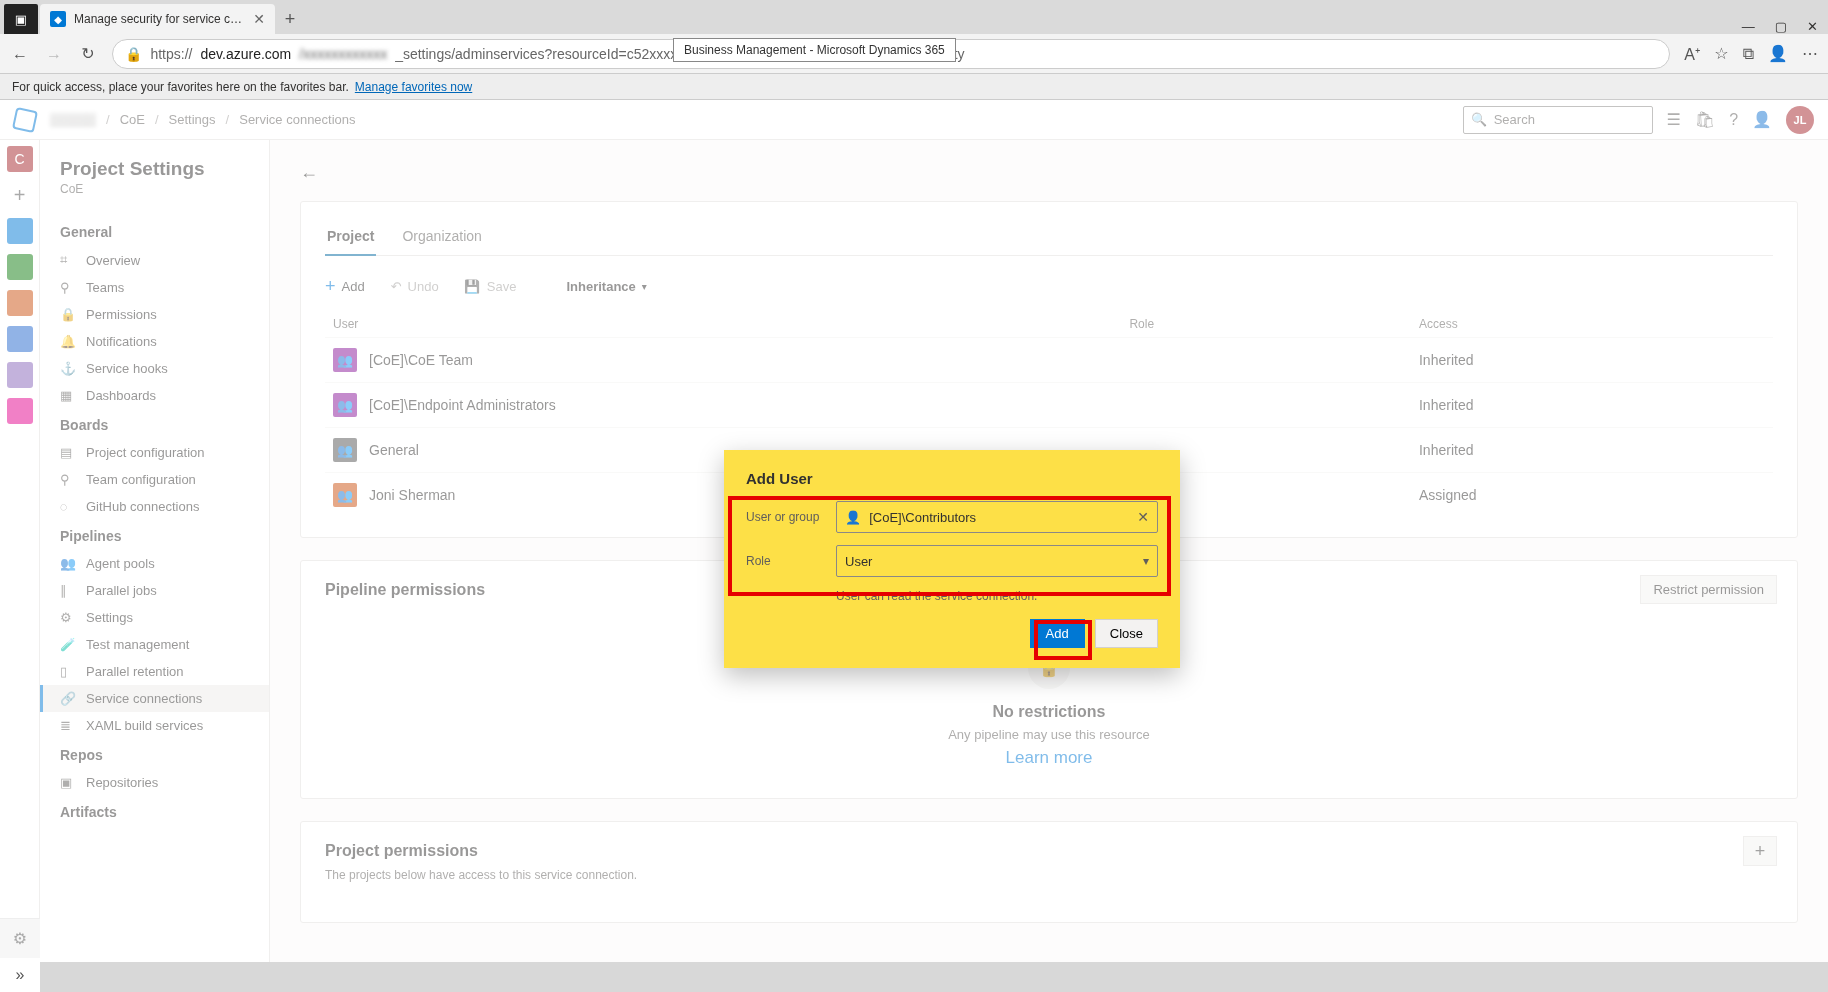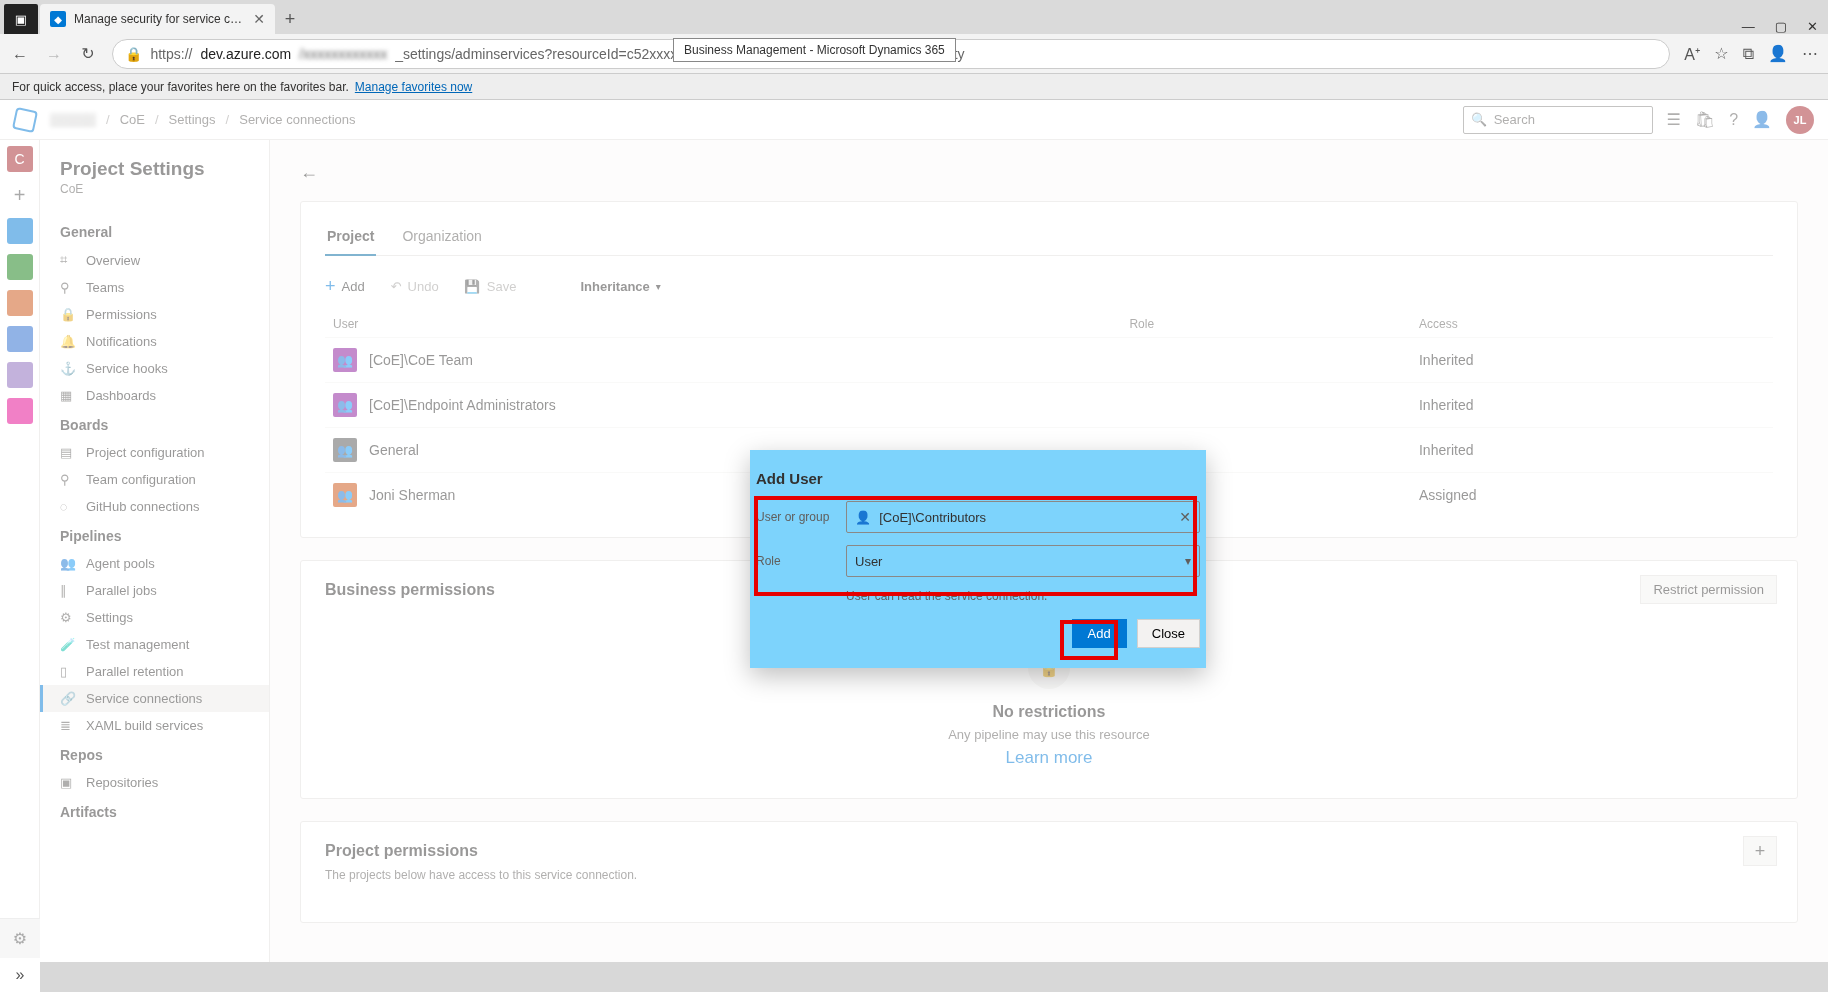--- a/index.html
+++ b/index.html
@@ -75,21 +75,21 @@
 .pipeline-empty h4 { font-size:16px; font-weight:600; margin-top:8px;}
 .pipeline-empty .sub { font-size:13px; color:#605e5c;}
 .pipeline-empty a { color:#0078d4; font-size:17px; cursor:pointer;}
 .restrict-btn { position:absolute; top:14px; right:20px; background:#f3f2f1; border:1px solid #e1dfdd; padding:6px 12px; font-size:13px; cursor:pointer;}
 .plus-btn { position:absolute; top:14px; right:20px; width:34px; height:30px; background:#f3f2f1; border:1px solid #e1dfdd; display:flex; align-items:center; justify-content:center; font-size:18px; cursor:pointer; color:#444;}
 
 .proj-perm-sub { font-size:12px; color:#605e5c; margin-top:-10px;}
 
 .overlay { position:absolute; inset:0; background:rgba(255,255,255,0.5); z-index:10;}
 
-.dialog { position:absolute; top:350px; left:calc(50% - 190px); width:456px; background:#7dd3fc; box-shadow:0 8px 24px rgba(0,0,0,0.25); z-index:20; padding:20px 6px;margin-left:26px;}
+.dialog { position:absolute; top:350px; left:calc(50% - 190px); width:456px; background:#fde047; box-shadow:0 8px 24px rgba(0,0,0,0.25); z-index:20; padding:20px 22px;}
 .dialog h4 { font-size:15px; font-weight:600; margin-bottom:14px;}
 .form-row { display:flex; align-items:center; margin-bottom:12px;}
 .form-row label { width:90px; font-size:12px; color:#605e5c;}
 .form-row .field { flex:1; height:32px; border:1px solid #8a8886; border-radius:2px; display:flex; align-items:center; padding:0 8px; font-size:13px; color:#323130; gap:8px; position:relative;}
 .field .clr { margin-left:auto; color:#605e5c; cursor:pointer; font-size:14px;}
 .field .chev { margin-left:auto; color:#605e5c; font-size:12px;}
 .help-text { font-size:12px; color:#605e5c; margin-left:90px; margin-bottom:16px;}
 .dialog-actions { display:flex; justify-content:flex-end; gap:10px;}
 .btn-primary { background:#0078d4; color:#fff; border:none; padding:7px 16px; font-size:13px; cursor:pointer;}
 .btn-secondary { background:#f3f2f1; border:1px solid #d2d0ce; padding:6px 14px; font-size:13px; cursor:pointer;}
@@ -280,21 +280,21 @@
               <span>Add</span>
             </div>
           <div class="tb-btn disabled">
               <span>↶</span>
               <span>Undo</span>
             </div>
           <div class="tb-btn disabled">
               <span>💾</span>
               <span>Save</span>
             </div>
-          <div class="tb-btn" style="margin-left:38px;">
+          <div class="tb-btn" style="margin-left:24px;">
               <b>Inheritance</b>
               <span style="font-size:10px;">▾</span>
             </div>
         </div>
         <table class="perm-table">
           <thead>
               <tr>
             <th class="u-col">User</th>
             <th class="r-col">Role</th>
             <th>Access</th>
@@ -339,21 +339,21 @@
                   </div>
                 </td>
                 <td class="r-col"></td>
                 <td>Assigned</td>
               </tr>
             </tbody>
         </table>
       </div>
 
       <div class="card">
-        <h3>Business permissions</h3>
+        <h3>Pipeline permissions</h3>
         <div class="restrict-btn">Restrict permission</div>
         <div class="pipeline-empty">
           <div class="lock-circle">🔒</div>
           <h4>No restrictions</h4>
           <div class="sub">Any pipeline may use this resource</div>
           <a>Learn more</a>
         </div>
       </div>
 
       <div class="card" style="padding-bottom:40px;">

